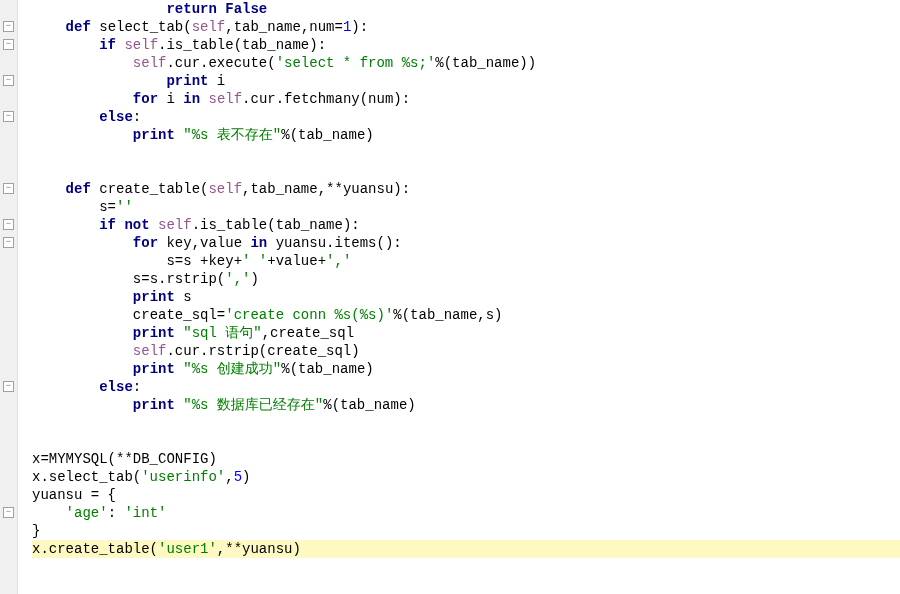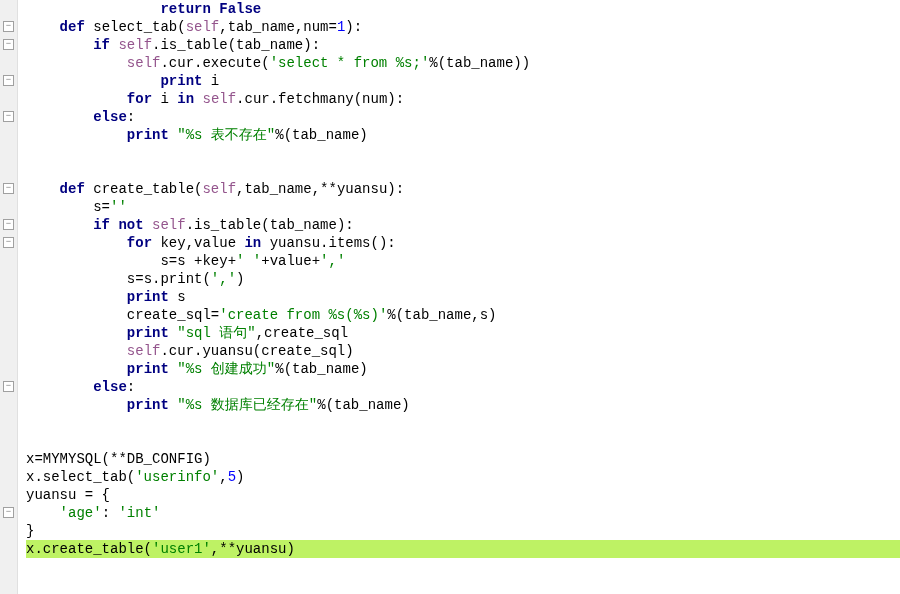--- a/index.html
+++ b/index.html
@@ -33,34 +33,34 @@
   line-height: 9px;
   text-align: center;
   color: #808080;
   cursor: pointer;
 }
 .code-area {
   position: absolute;
   left: 18px;
   top: 0;
   right: 0;
-  padding-left: 8px;
+  padding-left: 14px;
 }
 .line {
   height: 18px;
   white-space: pre;
   position: relative;
 }
 .t { color: #000000; }
 .kw { color: #000080; font-weight: bold; }
 .self { color: #94558d; }
 .str { color: #008000; font-weight: normal; }
 .num { color: #0000ff; }
 .caret-line {
-  background: #bef264;
+  background: #fef9c3;
 }
 </style>
 </head>
 <body>
 
 <div class="gutter">
   <div class="fold-marker" style="top:21px">−</div>
   <div class="fold-marker" style="top:39px">−</div>
   <div class="fold-marker" style="top:75px">−</div>
   <div class="fold-marker" style="top:111px">−</div>
@@ -95,29 +95,29 @@
 <div class="line"><span class="t">    </span><span class="kw">def</span><span class="t"> create_table(</span><span class="self">self</span><span class="t">,tab_name,**yuansu):</span></div>
 
 <div class="line"><span class="t">        </span><span class="t">s=</span><span class="str">''</span></div>
 
 <div class="line"><span class="t">        </span><span class="kw">if</span><span class="kw"> not</span><span class="self"> self</span><span class="t">.is_table(tab_name):</span></div>
 
 <div class="line"><span class="t">            </span><span class="kw">for</span><span class="t"> key,value </span><span class="kw">in</span><span class="t"> yuansu.items():</span></div>
 
 <div class="line"><span class="t">                </span><span class="t">s=s +key+</span><span class="str">' '</span><span class="t">+value+</span><span class="str">','</span></div>
 
-<div class="line"><span class="t">            </span><span class="t">s=s.print(</span><span class="str">','</span><span class="t">)</span></div>
+<div class="line"><span class="t">            </span><span class="t">s=s.rstrip(</span><span class="str">','</span><span class="t">)</span></div>
 
 <div class="line"><span class="t">            </span><span class="kw">print</span><span class="t"> s</span></div>
 
-<div class="line"><span class="t">            </span><span class="t">create_sql=</span><span class="str">'create from %s(%s)'</span><span class="t">%(tab_name,s)</span></div>
+<div class="line"><span class="t">            </span><span class="t">create_sql=</span><span class="str">'create conn %s(%s)'</span><span class="t">%(tab_name,s)</span></div>
 
 <div class="line"><span class="t">            </span><span class="kw">print</span><span class="str"> "sql 语句"</span><span class="t">,create_sql</span></div>
 
-<div class="line"><span class="t">            </span><span class="self">self</span><span class="t">.cur.yuansu(create_sql)</span></div>
+<div class="line"><span class="t">            </span><span class="self">self</span><span class="t">.cur.rstrip(create_sql)</span></div>
 
 <div class="line"><span class="t">            </span><span class="kw">print</span><span class="str"> "%s 创建成功"</span><span class="t">%(tab_name)</span></div>
 
 <div class="line"><span class="t">        </span><span class="kw">else</span><span class="t">:</span></div>
 
 <div class="line"><span class="t">            </span><span class="kw">print</span><span class="str"> "%s 数据库已经存在"</span><span class="t">%(tab_name)</span></div>
 
 
 <div class="line">&nbsp;</div>
 <div class="line">&nbsp;</div>

